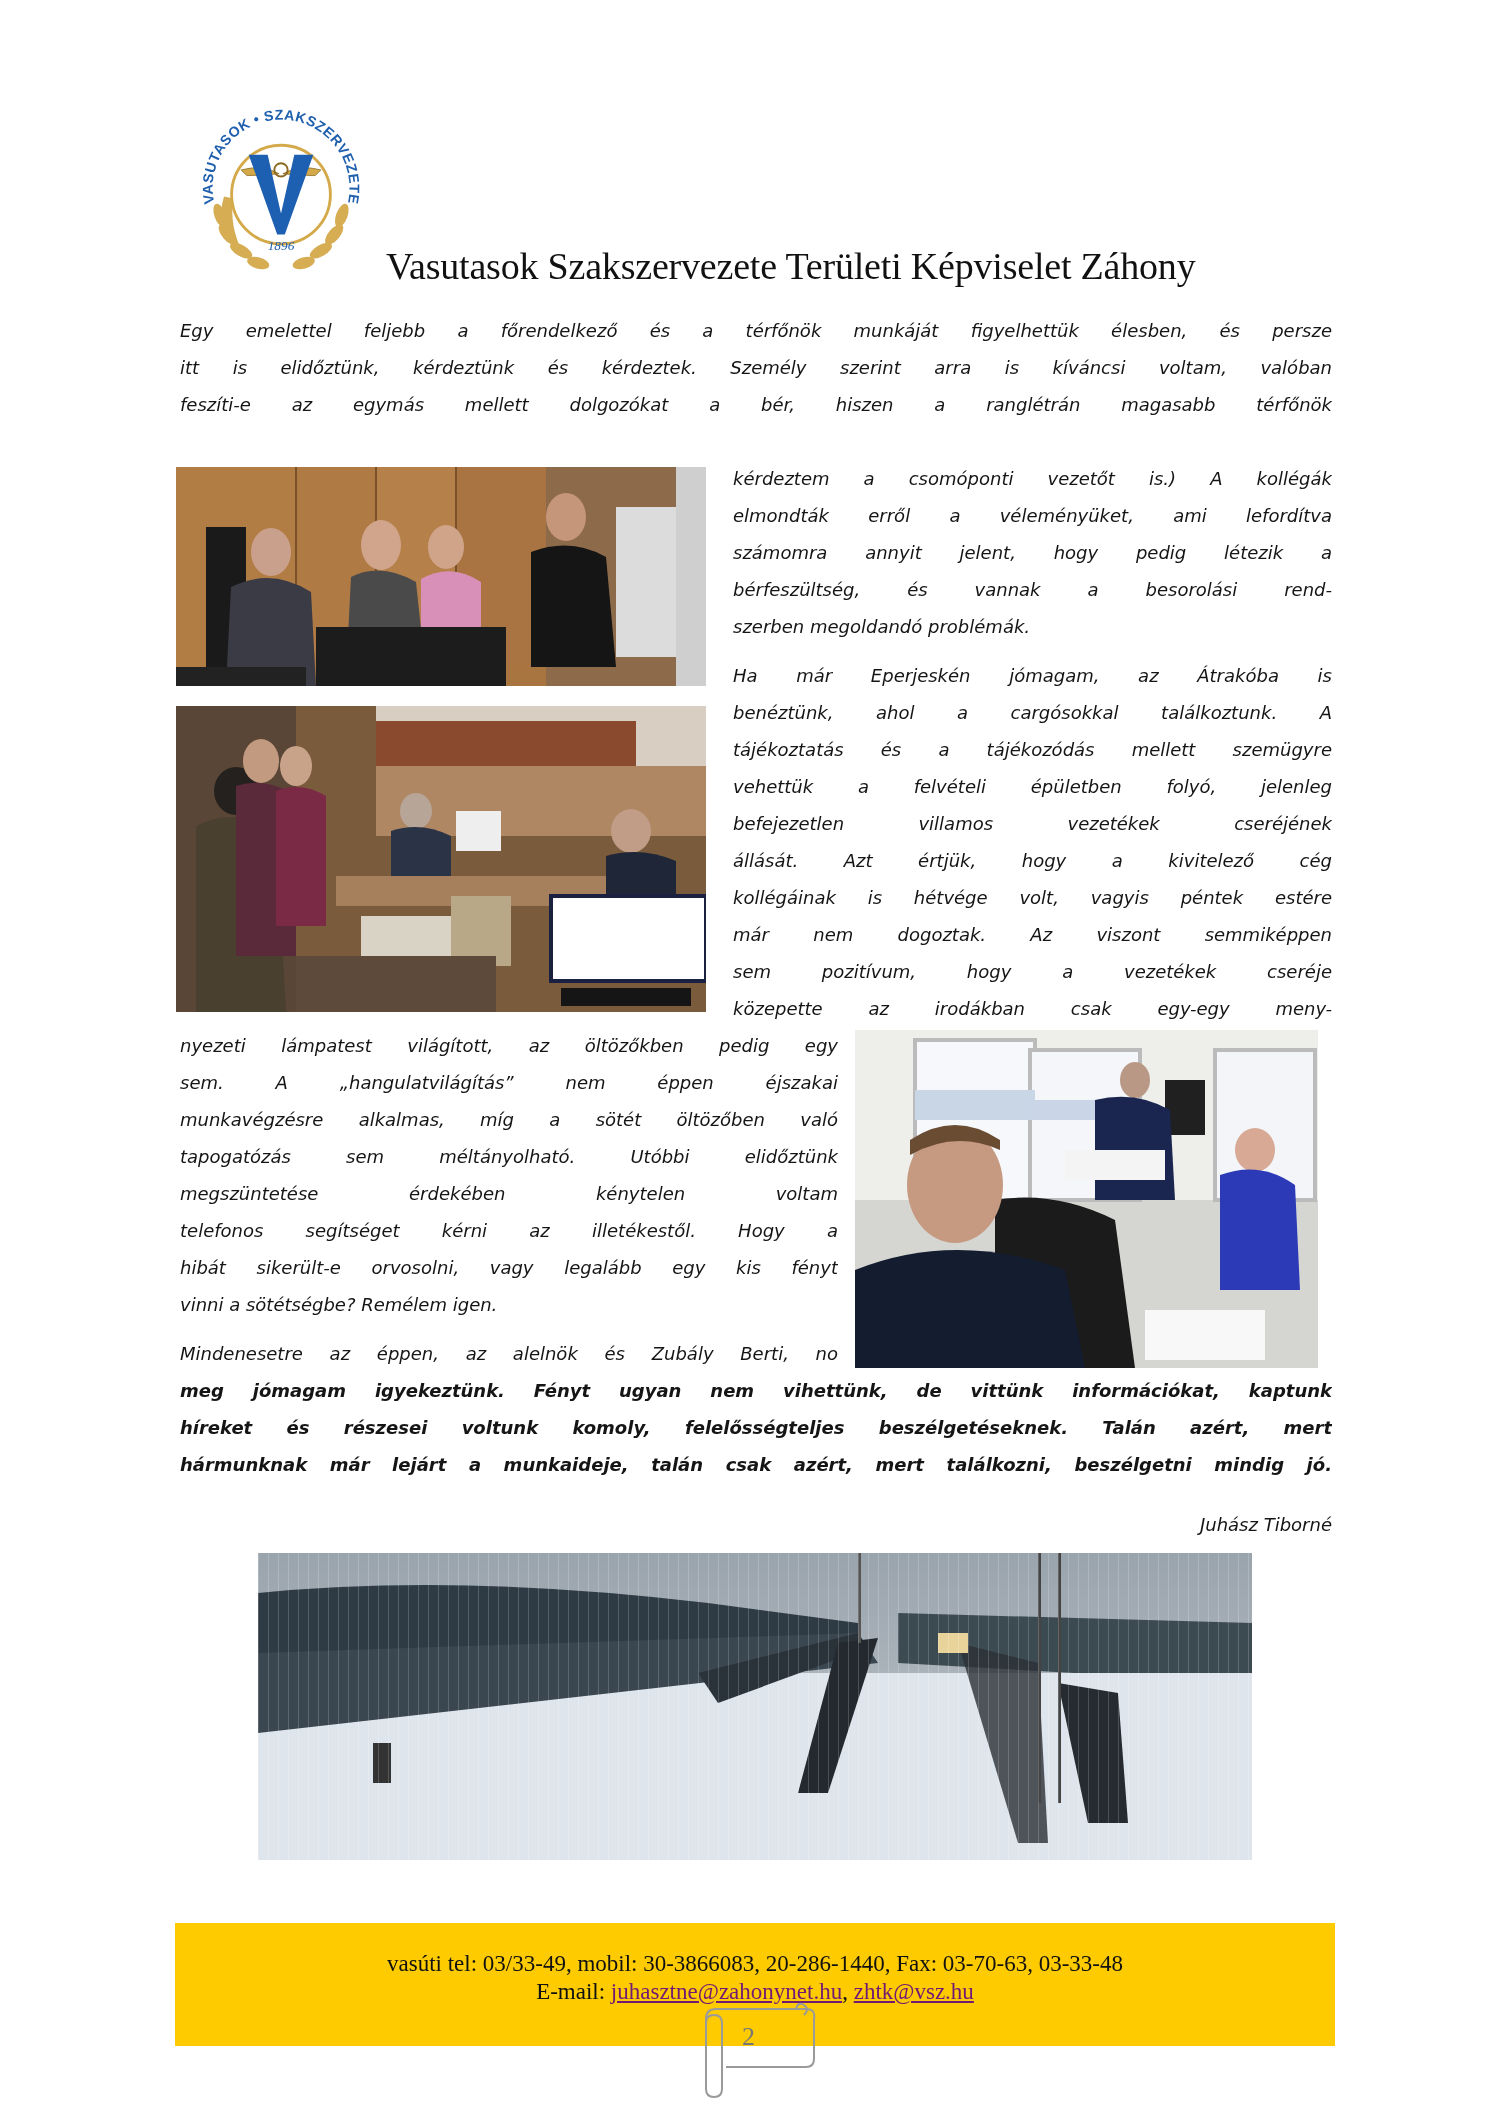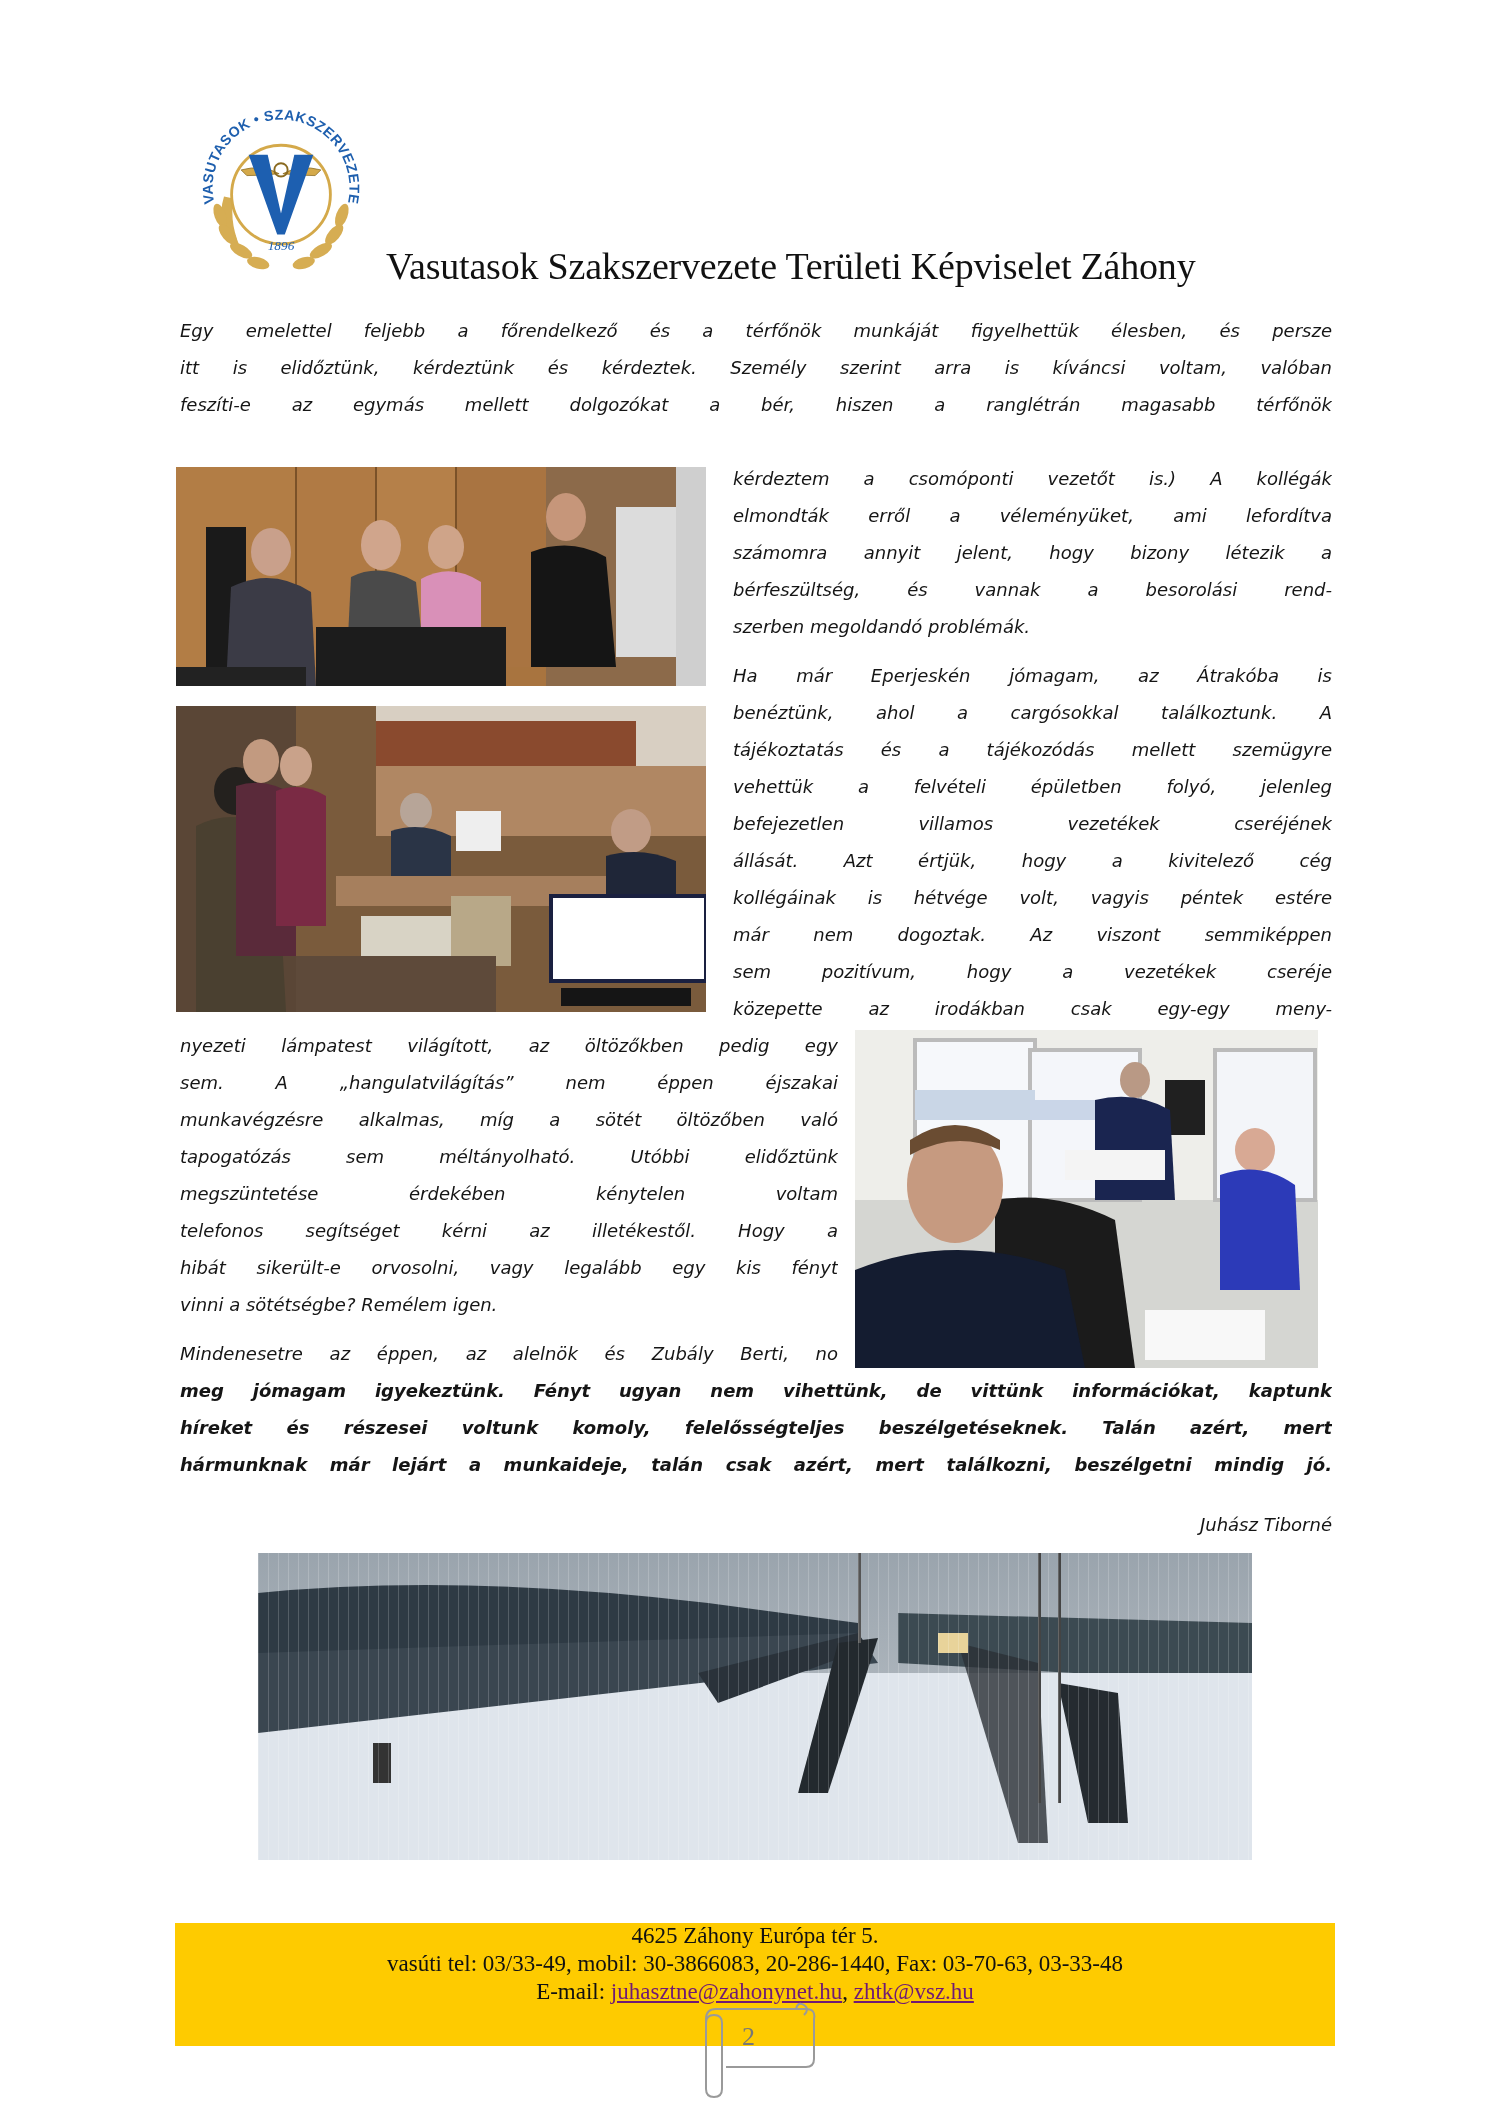--- a/index.html
+++ b/index.html
@@ -83,21 +83,21 @@
 </div>
 
 <div class="abs txt para-right" style="top:460px;">
   <span class="ln">
       <span>kérdeztem a csomóponti vezetőt is.) A kollégák</span>
     </span>
   <span class="ln">
       <span>elmondták erről a véleményüket, ami lefordítva</span>
     </span>
   <span class="ln">
-      <span>számomra annyit jelent, hogy bizony létezik a</span>
+      <span>számomra annyit jelent, hogy pedig létezik a</span>
     </span>
   <span class="ln">
       <span>bérfeszültség, és vannak a besorolási rend-</span>
     </span>
   <span class="ln left">
       <span>szerben megoldandó problémák.</span>
     </span>
 </div>
 
 <div class="abs txt para-right" style="top:657px;">
@@ -284,21 +284,20 @@
     <rect x="115" y="190" width="18" height="40" fill="#333"></rect>
     <rect x="600" y="0" width="3" height="90" fill="#555"></rect>
     <rect x="780" y="0" width="3" height="250" fill="#444"></rect>
     <rect x="800" y="0" width="3" height="250" fill="#444"></rect>
     <rect x="680" y="80" width="30" height="20" fill="#e8d39a"></rect>
     <rect width="994" height="307" fill="url(#stripes)"></rect>
   </svg>
 </div>
 
 <div class="abs footer">
-  <div class="footer-line" style="top:-2px;">4625 Záhony Európa tér 5.</div>
   <div class="footer-line" style="top:26px;">vasúti tel: 03/33-49, mobil: 30-3866083, 20-286-1440, Fax: 03-70-63, 03-33-48</div>
   <div class="footer-line" style="top:54px;">
     <span>E-mail: </span><a>juhasztne@zahonynet.hu</a><span>, </span><a>zhtk@vsz.hu</a>
   </div>
 </div>
 
 <div class="abs page-scroll">
   <svg viewBox="0 0 140 100" width="140" height="100">
     <path d="M20 20 Q20 10 30 10 L120 10 Q130 10 128 20 L128 60 Q128 68 120 68 L40 68" fill="none" stroke="#9a9a9a" stroke-width="2"></path>
     <path d="M20 20 L20 90 Q20 98 28 98 Q36 98 36 90 L36 24 Q36 16 28 16 Q20 16 20 24" fill="none" stroke="#9a9a9a" stroke-width="2"></path>

